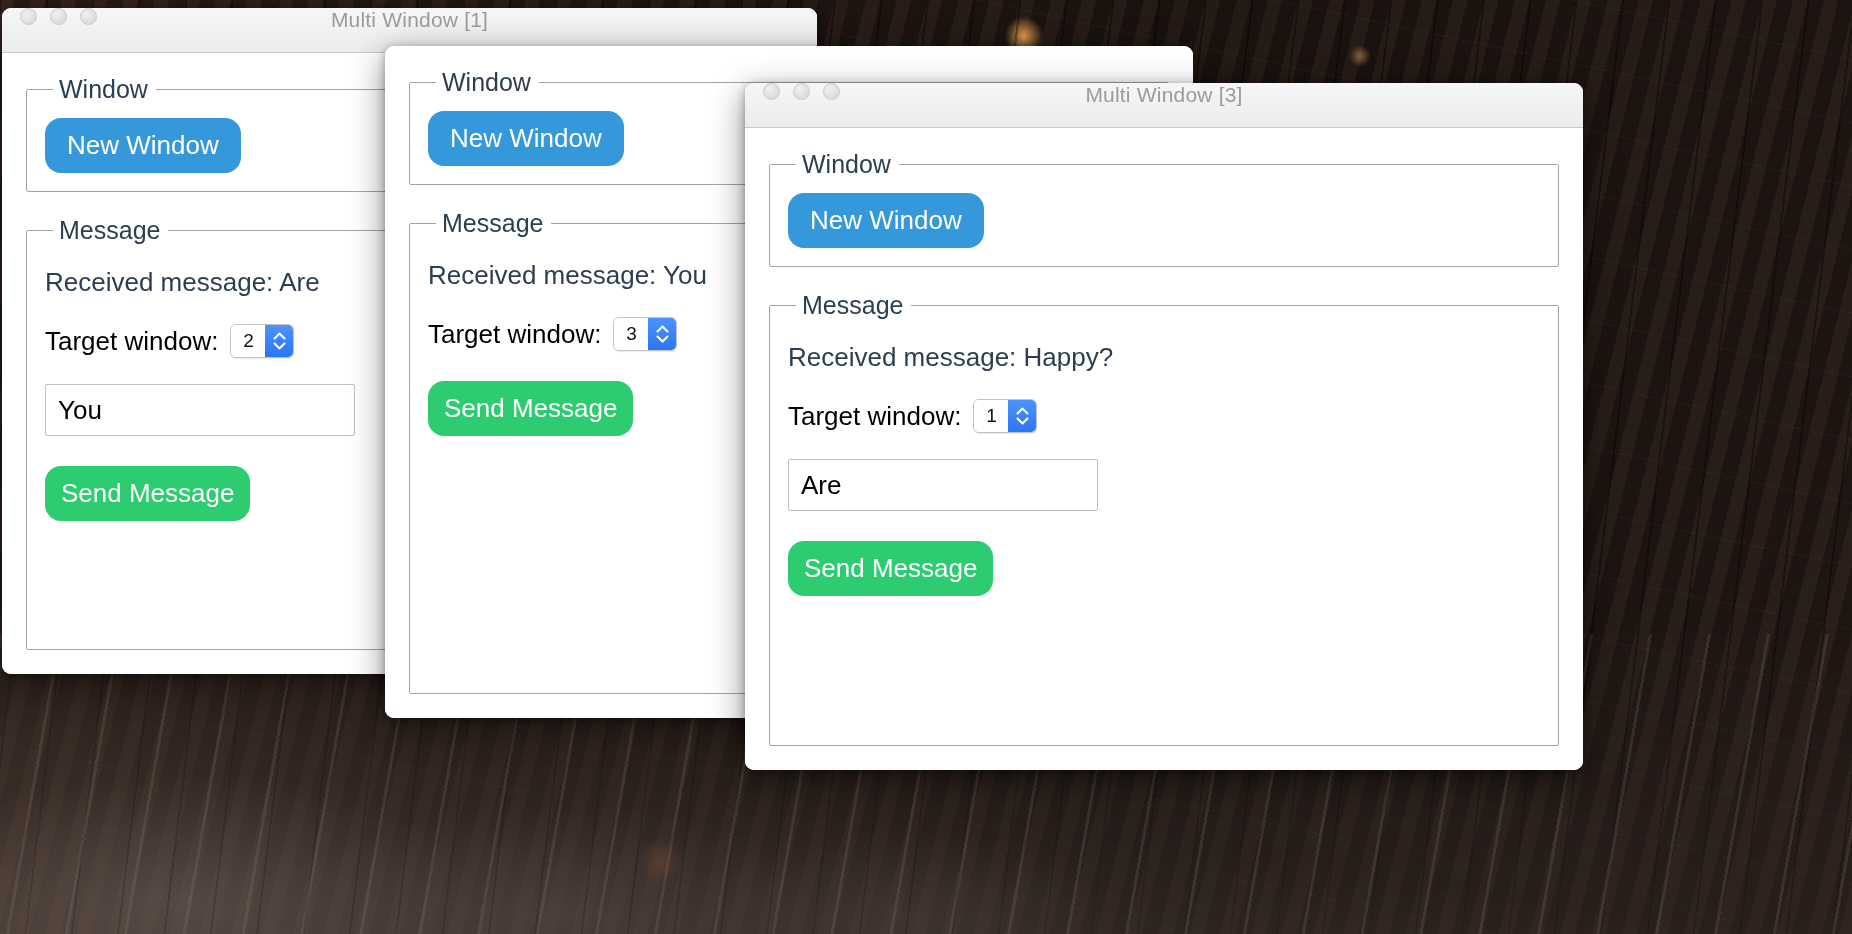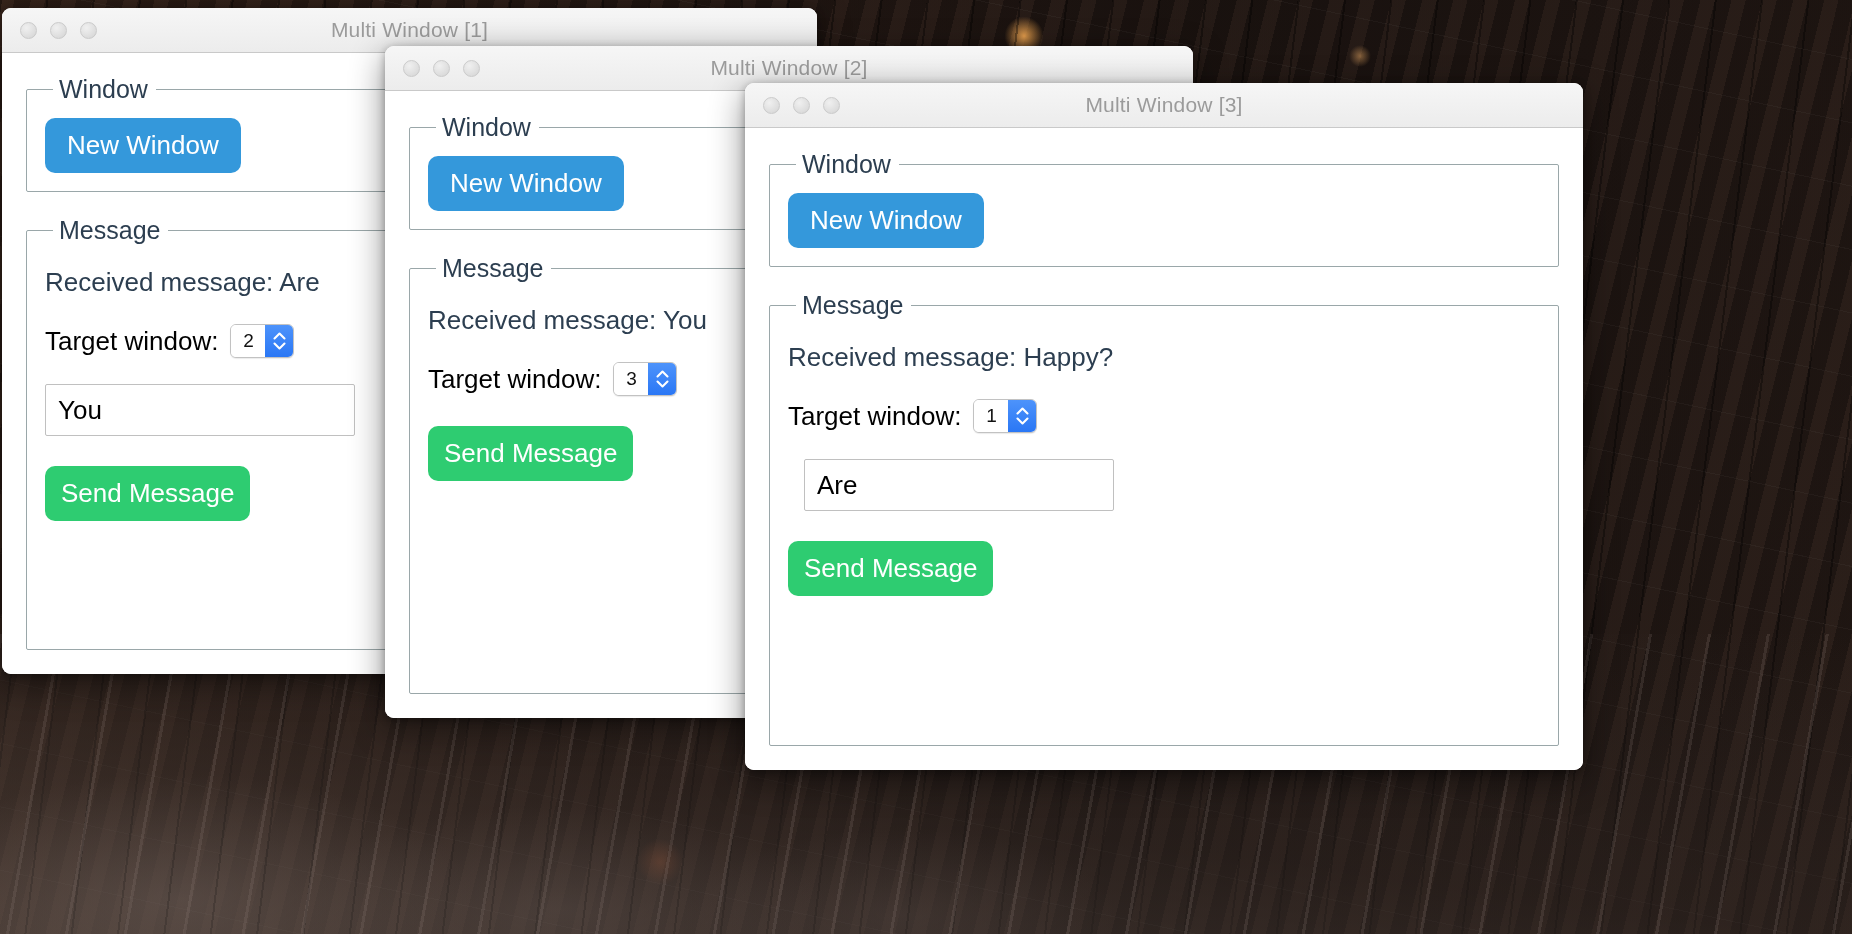--- a/index.html
+++ b/index.html
@@ -70,21 +70,21 @@
     display: flex;
     flex-direction: column;
   }
 
   .titlebar {
     height: 45px;
     flex: 0 0 45px;
     background: linear-gradient(to bottom, #f6f6f6 0%, #ececec 100%);
     border-bottom: 1px solid #c9c9c9;
     display: flex;
-    align-items: center;
+    align-items: flex-start;
     position: relative;
     user-select: none;
   }
 
   .traffic {
     display: flex;
     gap: 13px;
     padding-left: 18px;
     align-items: center;
   }
@@ -130,21 +130,21 @@
     color: #2c3e50;
     margin-left: 8px;
   }
 
   .group-window { flex: 0 0 auto; }
   .group-message { flex: 1 1 auto; display: flex; flex-direction: column; }
 
   
   .btn {
     border: none;
-    border-radius: 10px;
+    border-radius: 16px;
     color: #ffffff;
     font-family: "Liberation Sans", sans-serif;
     cursor: pointer;
     display: inline-block;
     white-space: nowrap;
   }
   .btn-new {
     background: #3498db;
     font-size: 26px;
     padding: 12px 22px;
@@ -230,21 +230,21 @@
     padding: 0 12px;
   }
 
   
   #window-1 { left: 2px;   top: 8px;   width: 815px;  height: 666px; }
   #window-2 { left: 385px; top: 46px;  width: 808px;  height: 672px; }
   #window-3 { left: 745px; top: 83px;  width: 838px;  height: 687px; }
 
   #window-1 .input-wrap { width: 310px; }
   #window-2 .input-wrap { width: 310px; }
-  #window-3 .input-wrap { width: 310px; margin-left: 16px; }
+  #window-3 .input-wrap { width: 310px; }
 </style>
 </head>
 <body>
 
 <div id="desktop"></div>
 
 <div class="window" id="window-1">
   <div class="titlebar">
     <div class="traffic">
       <span class="light"></span>
@@ -288,28 +288,20 @@
         <input class="msg-input" type="text" value="You" style="">
       </div>
 
       <button class="btn btn-send">Send Message</button>
     </fieldset>
 
   </div>
 </div>
 
 <div class="window" id="window-2">
-  <div class="titlebar">
-    <div class="traffic">
-      <span class="light"></span>
-      <span class="light"></span>
-      <span class="light"></span>
-    </div>
-    <div class="title-text">Multi Window [2]</div>
-  </div>
   <div class="win-body">
 
     <fieldset class="group group-window">
       <legend>Window</legend>
       <button class="btn btn-new">New Window</button>
     </fieldset>
 
     <fieldset class="group group-message">
       <legend>Message</legend>
 

